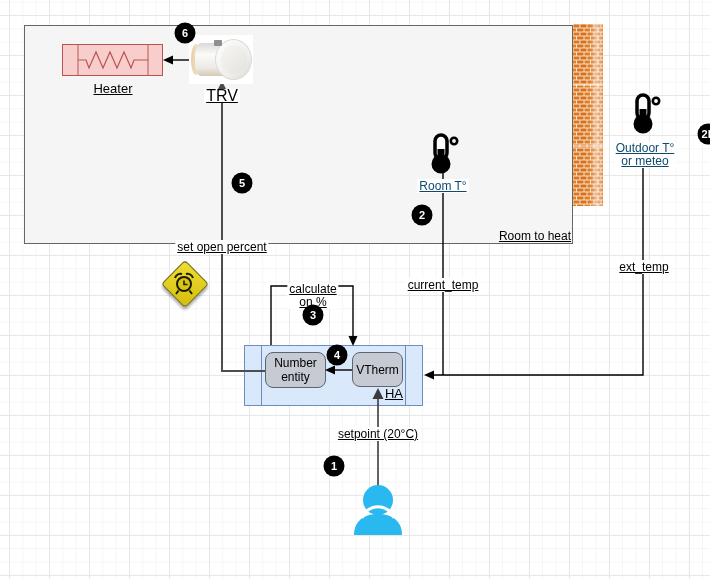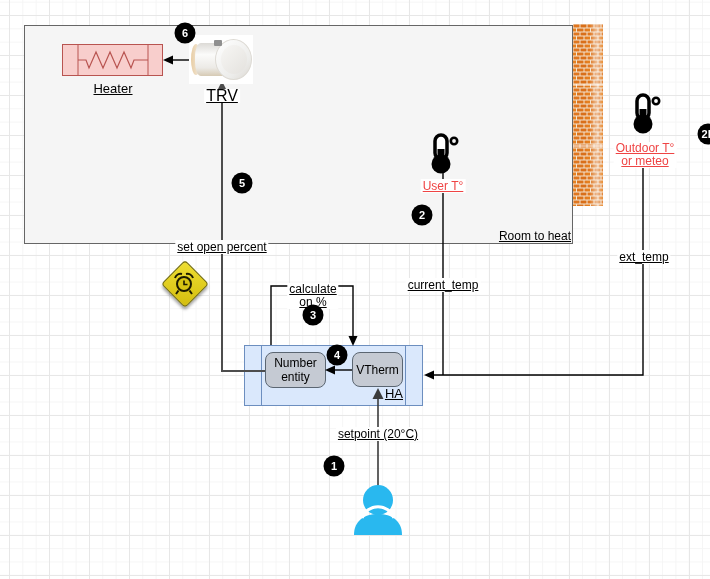--- a/index.html
+++ b/index.html
@@ -34,21 +34,21 @@
   .trv .dial{position:absolute;left:32px;top:10px;width:26px;height:29px;border-radius:50%;
             background:linear-gradient(135deg,#f7f6f4,#e4e2de);}
   .trv .chip{position:absolute;left:25px;top:5px;width:8px;height:6px;background:#8f8f8f;border-radius:1px;}
   .diamond{left:168px;top:267px;width:32px;height:32px;transform:rotate(45deg);
            background:linear-gradient(135deg,#efdf33,#d3bd0e);border:1.5px solid #6b6400;border-radius:4px;
            box-shadow:2px 2px 3px rgba(0,0,0,0.35);z-index:4;}
   .lbl{position:absolute;white-space:nowrap;font-size:12px;color:#000;z-index:5;line-height:14px;text-decoration:underline;}
   .bgw{background:#fff;padding:0 2px;}
   .center{transform:translateX(-50%);}
   .rightalign{transform:translateX(-100%);}
-  .blue{color:#ef4444;}
+  .blue{color:#0c4a6e;}
   .twoline{text-align:center;line-height:13px;}
   .badge{position:absolute;min-width:21px;height:21px;border-radius:11px;background:#000;color:#fff;
          font-weight:bold;font-size:11px;line-height:21px;text-align:center;z-index:6;
          transform:translate(-50%,-50%);padding:0 3px;box-sizing:border-box;}
   .icon{z-index:5;}
 </style>
 </head>
 <body>
 
 <div class="canvas">
@@ -159,27 +159,27 @@
   </svg>
 
   <div class="lbl center" style="left:113px;top:82px;font-size:13px;">Heater</div>
   <div class="lbl center bgw" style="left:222px;top:89px;font-size:16px;">TRV</div>
   <div class="lbl rightalign" style="left:571px;top:229px;">Room to heat</div>
   <div class="lbl center bgw" style="left:222px;top:240px;">set open percent</div>
   <div class="lbl center bgw twoline" style="left:313px;top:283px;">
     <div>calculate</div>
     <div>on %</div>
   </div>
-  <div class="lbl center bgw blue" style="left:443px;top:179px;">User T°</div>
+  <div class="lbl center bgw blue" style="left:443px;top:179px;">Room T°</div>
   <div class="lbl center bgw" style="left:443px;top:278px;">current_temp</div>
   <div class="lbl center bgw blue twoline" style="left:645px;top:142px;">
     <div>Outdoor T°</div>
     <div>or meteo</div>
   </div>
-  <div class="lbl center bgw" style="left:644px;top:250px;text-align:right;">ext_temp</div>
+  <div class="lbl center bgw" style="left:644px;top:260px;text-align:right;">ext_temp</div>
   <div class="lbl rightalign" style="left:403px;top:387px;font-size:13px;">HA</div>
   <div class="lbl center bgw" style="left:378px;top:427px;">setpoint (20°C)</div>
 
   <div class="badge" style="left:334px;top:466px;">1</div>
   <div class="badge" style="left:422px;top:215px;">2</div>
   <div class="badge" style="left:664px;top:134px;margin-left:44px;">2b</div>
   <div class="badge" style="left:313px;top:315px;">3</div>
   <div class="badge" style="left:337px;top:355px;">4</div>
   <div class="badge" style="left:242px;top:183px;">5</div>
   <div class="badge" style="left:185px;top:33px;">6</div>

